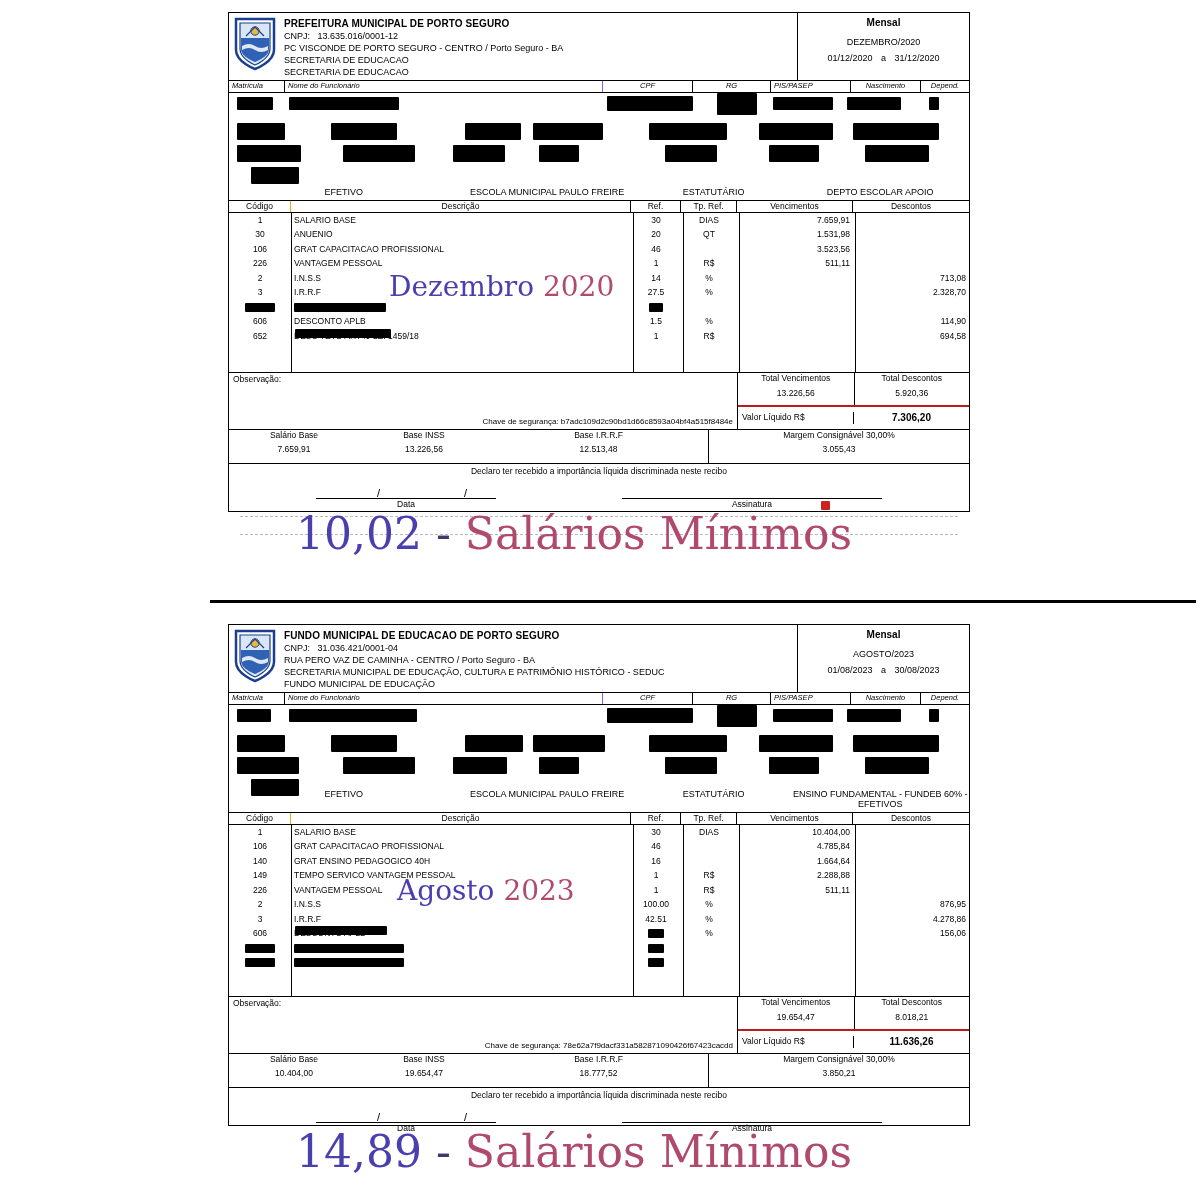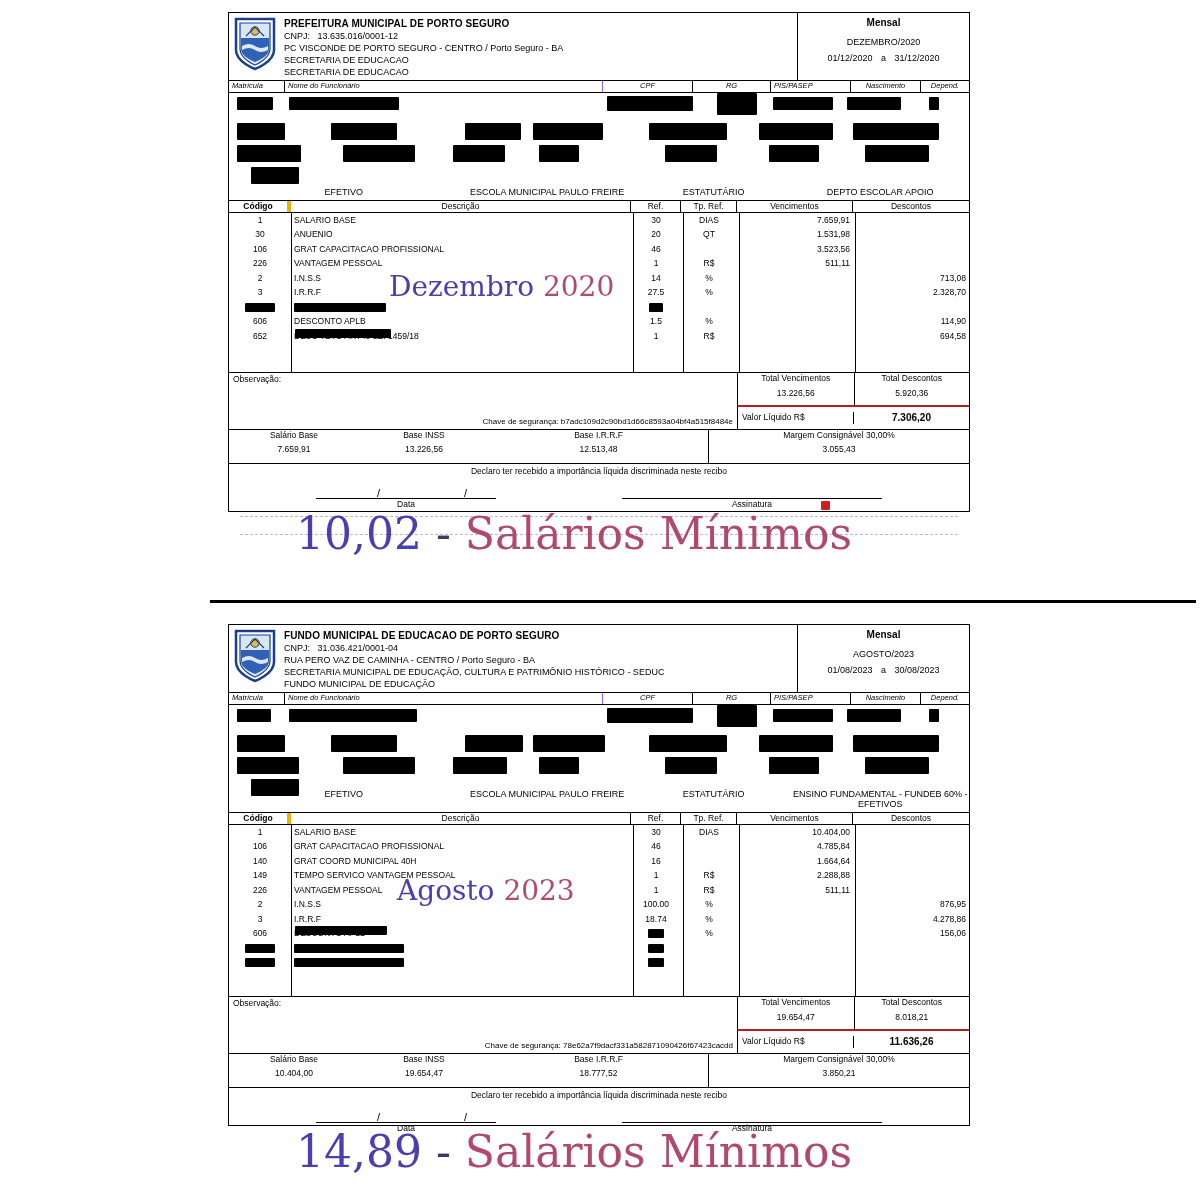--- a/index.html
+++ b/index.html
@@ -55,21 +55,21 @@
   .emp-legend { position: absolute; bottom: 2px; width: 100%; display: flex; font-size: 9px; }
   .emp-legend > div { text-align: center; }
   .lg1 { flex: 0 0 31%; }
   .lg2 { flex: 0 0 24%; }
   .lg3 { flex: 0 0 21%; }
   .lg4 { flex: 1 1 auto; }
 
   
   .items-hdr { display: flex; border-bottom: 1px solid #000; font-size: 8.5px; font-weight: normal; }
   .items-hdr > div { padding: 1px 2px; text-align: center; }
-  .col-cod { flex: 0 0 62px; border-right: 4px solid #eab308; font-weight: bold; }
+  .col-cod { flex: 0 0 62px; border-right: 1px solid #eab308; }
   .col-desc { flex: 1 1 auto; border-right: 1px solid #000; }
   .col-ref { flex: 0 0 50px; border-right: 1px solid #000; }
   .col-tp { flex: 0 0 56px; border-right: 1px solid #000; }
   .col-venc { flex: 0 0 116px; border-right: 1px solid #000; }
   .col-desc2 { flex: 0 0 116px; }
 
   .items-body { position: relative; height: 160px; border-bottom: 1px solid #000; }
   .items-body .vline { position: absolute; top: 0; bottom: 0; width: 1px; background: #000; }
   .row { display: flex; font-size: 8.5px; height: 14.5px; align-items: center; position: relative; }
   .row > div { padding: 0 3px; }
@@ -498,21 +498,21 @@
       <div class="row">
         <div class="cell-cod">106</div>
         <div class="cell-desc">GRAT CAPACITACAO PROFISSIONAL</div>
         <div class="cell-ref">46</div>
         <div class="cell-tp"></div>
         <div class="cell-venc">4.785,84</div>
         <div class="cell-desc2"></div>
       </div>
       <div class="row">
         <div class="cell-cod">140</div>
-        <div class="cell-desc">GRAT COORD MUNICIPAL 40H</div>
+        <div class="cell-desc">GRAT ENSINO PEDAGOGICO 40H</div>
         <div class="cell-ref">16</div>
         <div class="cell-tp"></div>
         <div class="cell-venc">1.664,64</div>
         <div class="cell-desc2"></div>
       </div>
       <div class="row">
         <div class="cell-cod">149</div>
         <div class="cell-desc">TEMPO SERVICO VANTAGEM PESSOAL</div>
         <div class="cell-ref">1</div>
         <div class="cell-tp">R$</div>
@@ -531,21 +531,21 @@
         <div class="cell-cod">2</div>
         <div class="cell-desc">I.N.S.S</div>
         <div class="cell-ref">100.00</div>
         <div class="cell-tp">%</div>
         <div class="cell-venc"></div>
         <div class="cell-desc2">876,95</div>
       </div>
       <div class="row">
         <div class="cell-cod">3</div>
         <div class="cell-desc">I.R.R.F</div>
-        <div class="cell-ref">18.74</div>
+        <div class="cell-ref">42.51</div>
         <div class="cell-tp">%</div>
         <div class="cell-venc"></div>
         <div class="cell-desc2">4.278,86</div>
       </div>
       <div class="row">
         <div class="cell-cod">606</div>
         <div class="cell-desc">DESCONTO APLB</div>
         <div class="cell-ref"><span class="blk" style="width:16px;"></span></div>
         <div class="cell-tp">%</div>
         <div class="cell-venc"></div>

